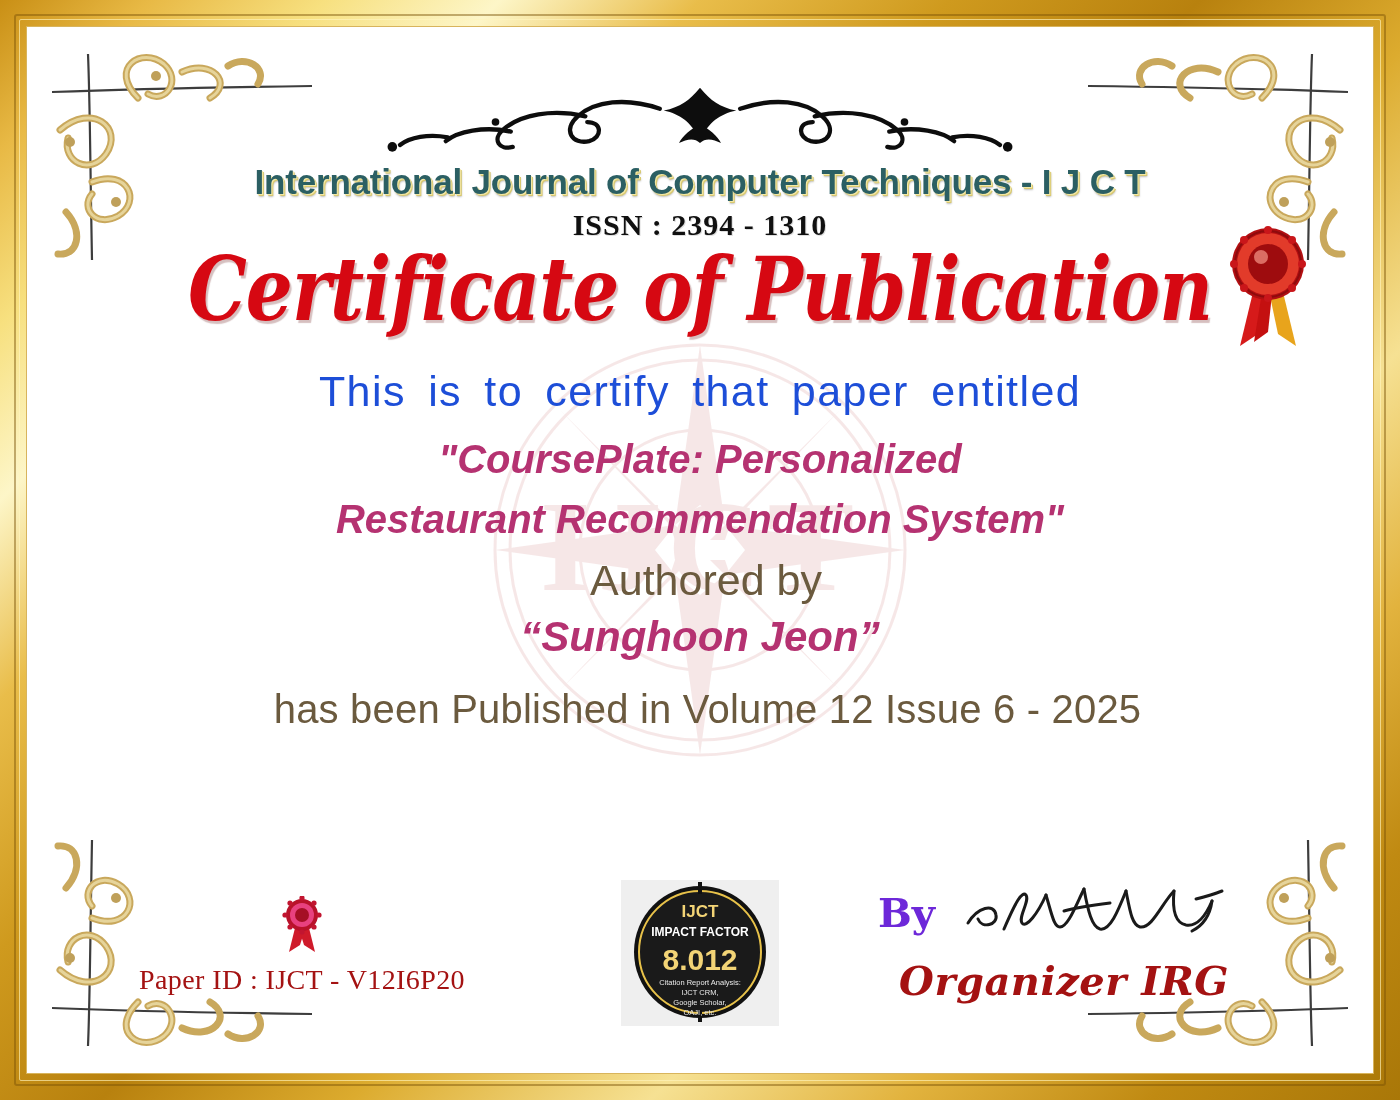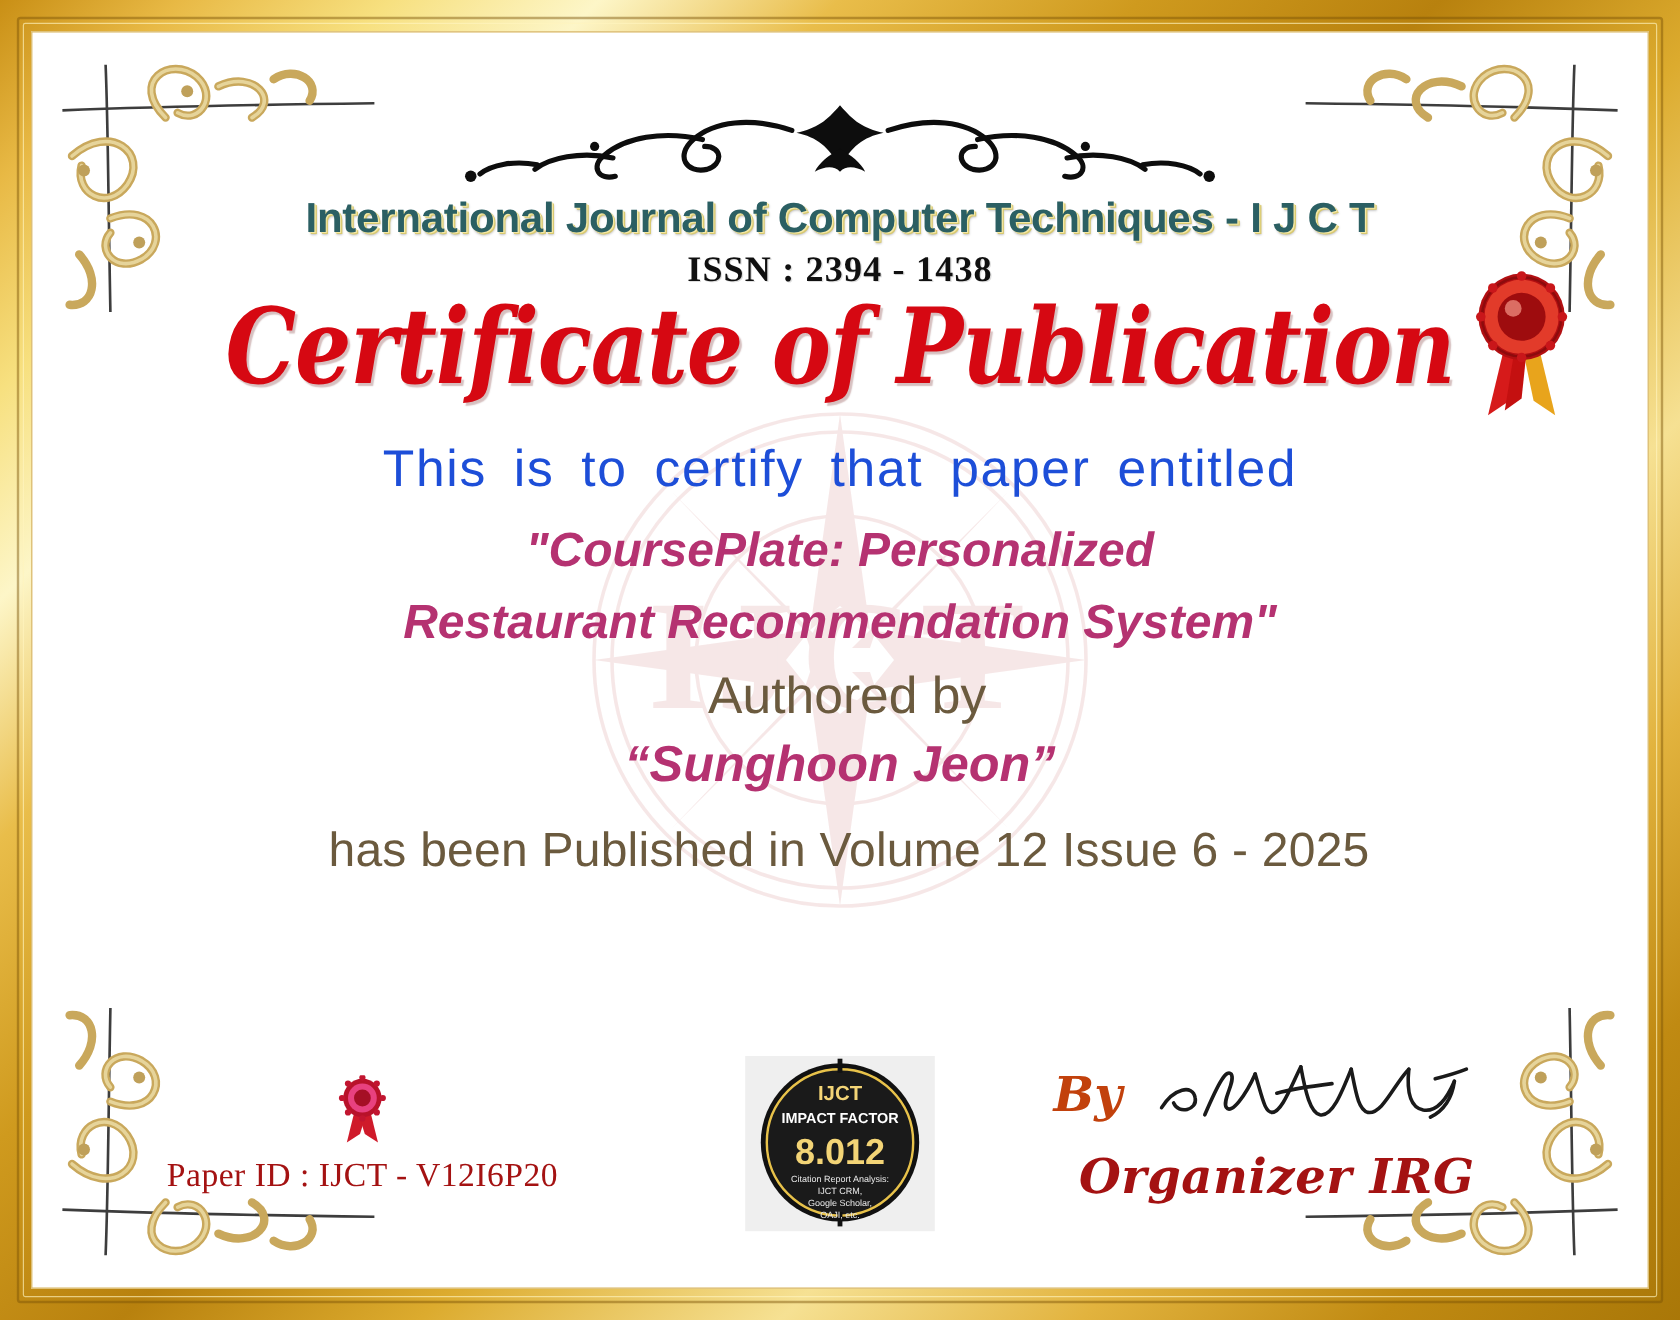--- a/index.html
+++ b/index.html
@@ -231,24 +231,23 @@
   }
   .sign-row {
     position: relative;
     height: 72px;
   }
   .by-label {
     position: absolute;
     left: 14px;
     top: 6px;
     font-family: "DejaVu Serif", serif;
-    font-style: italic;
     font-weight: bold;
     font-size: 40px;
-    color: #c2410c;
+    color: #6d28d9;
   }
   .signature-svg {
     position: absolute;
     left: 96px;
     top: -12px;
   }
   .organizer {
     font-family: "DejaVu Serif", serif;
     font-style: italic;
     font-weight: bold;
@@ -430,21 +429,21 @@
         </g>
         <g fill="#0d0d0d">
           <circle cx="128" cy="70" r="5"></circle>
             <circle cx="772" cy="70" r="5"></circle>
           <circle cx="236" cy="44" r="4"></circle>
             <circle cx="664" cy="44" r="4"></circle>
         </g>
       </svg>
 
       <div class="journal-title">International Journal of Computer Techniques - I J C T</div>
-      <div class="issn">ISSN : 2394 - 1438</div>
+      <div class="issn">ISSN : 2394 - 1310</div>
       <div class="cert-title">Certificate of Publication</div>
 
       <div class="line-certify">This is to certify that paper entitled</div>
       <div class="paper-title">"CoursePlate: Personalized</div>
       <div class="paper-title" style="margin-top:2px">Restaurant Recommendation System"</div>
 
       <div class="line-authored">Authored by</div>
       <div class="author-name">“Sunghoon Jeon”</div>
 
       <div class="line-published">has been Published in Volume 12 Issue 6 - 2025</div>

